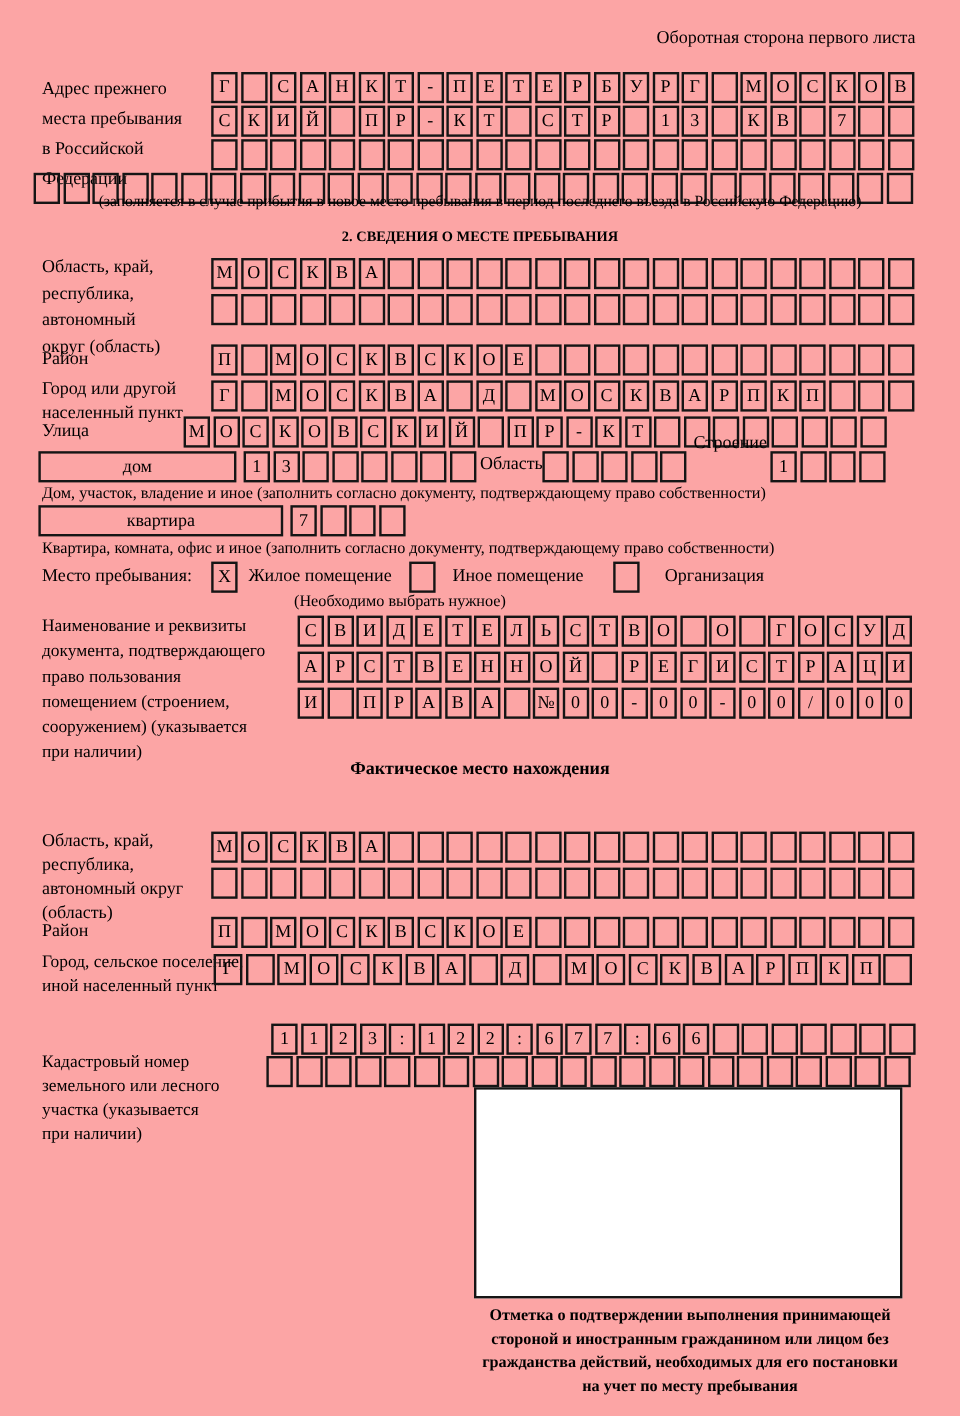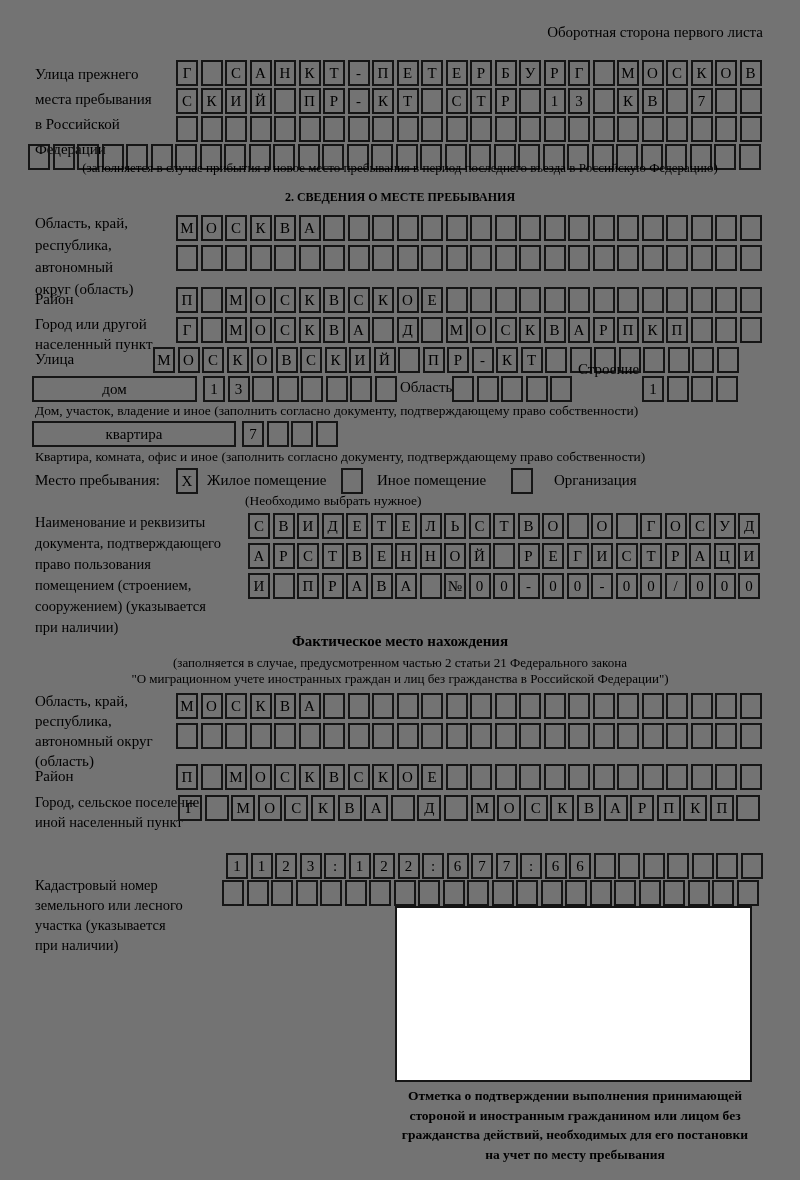--- a/index.html
+++ b/index.html
@@ -1,16 +1,16 @@
 <!DOCTYPE html>
 <html><head>
 <meta charset="utf-8">
 <style>
   html,body{margin:0;padding:0;background:#fff;}
-  #page{position:relative;width:800px;height:1180px;background:#737373;
+  #page{position:relative;width:800px;height:1180px;background:#fca5a5;
         font-family:"Liberation Serif","DejaVu Serif",serif;color:#000;overflow:hidden;}
   .abs{position:absolute;}
   .cells{position:absolute;display:flex;white-space:nowrap;}
   .cell{flex:none;width:18px;height:22px;border:2px solid #151515;margin-right:2.5px;
         display:flex;align-items:center;justify-content:center;
         font-size:15px;line-height:22px;}
   .cells.wide .cell{width:20px;margin-right:2.6px;}
   .bigbox{position:absolute;height:22px;border:2px solid #151515;
           display:flex;align-items:center;justify-content:center;font-size:15px;}
   .lbl{font-size:15px;line-height:25px;}
@@ -22,21 +22,21 @@
   .bigrect{position:absolute;border:2px solid #151515;background:#fff;}
 </style>
 </head>
 <body>
 
 <div id="page">
 
   <div class="abs" style="top:24px;left:0;width:763px;text-align:right;font-size:15px;">Оборотная сторона первого листа</div>
 
   <div class="abs lbl" style="left:35px;top:62px;width:145px;">
-      <div>Улица прежнего</div>
+      <div>Адрес прежнего</div>
       <div>места пребывания</div>
       <div>в Российской</div>
       <div>Федерации</div>
     </div>
   <div class="cells" style="left:176px;top:60px;">
       <span class="cell">Г</span>
       <span class="cell"></span>
       <span class="cell">С</span>
       <span class="cell">А</span>
       <span class="cell">Н</span>
@@ -418,24 +418,20 @@
       <span class="cell">-</span>
       <span class="cell">0</span>
       <span class="cell">0</span>
       <span class="cell">/</span>
       <span class="cell">0</span>
       <span class="cell">0</span>
       <span class="cell">0</span>
     </div>
 
   <div class="abs title" style="top:633px;font-size:15px;">Фактическое место нахождения</div>
-  <div class="abs note" style="top:655px;">
-      <div>(заполняется в случае, предусмотренном частью 2 статьи 21 Федерального закона</div>
-      <div>"О миграционном учете иностранных граждан и лиц без гражданства в Российской Федерации")</div>
-    </div>
 
   <div class="abs lbl" style="left:35px;top:691px;width:145px;line-height:20px;">
       <div>Область, край,</div>
       <div>республика,</div>
       <div>автономный округ</div>
       <div>(область)</div>
     </div>
   <div class="cells" style="left:176px;top:693px;">
       <span class="cell">М</span>
       <span class="cell">О</span>

